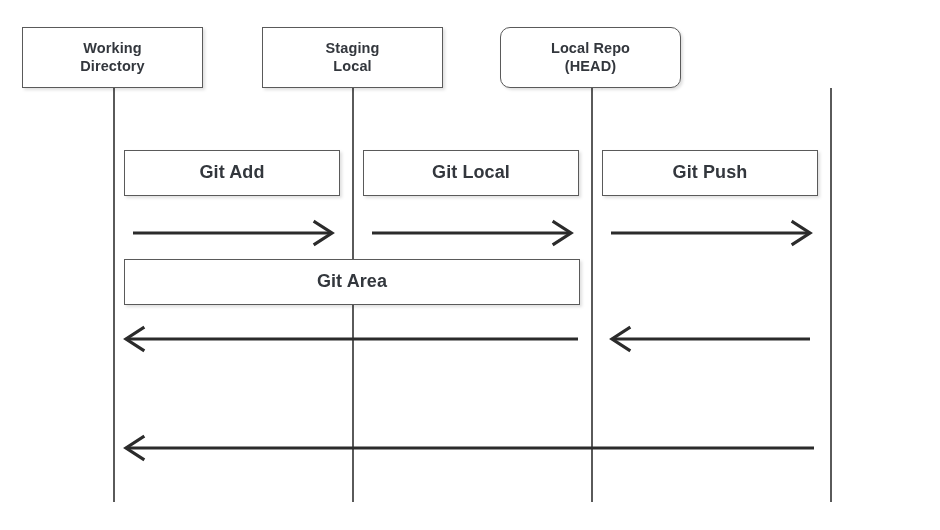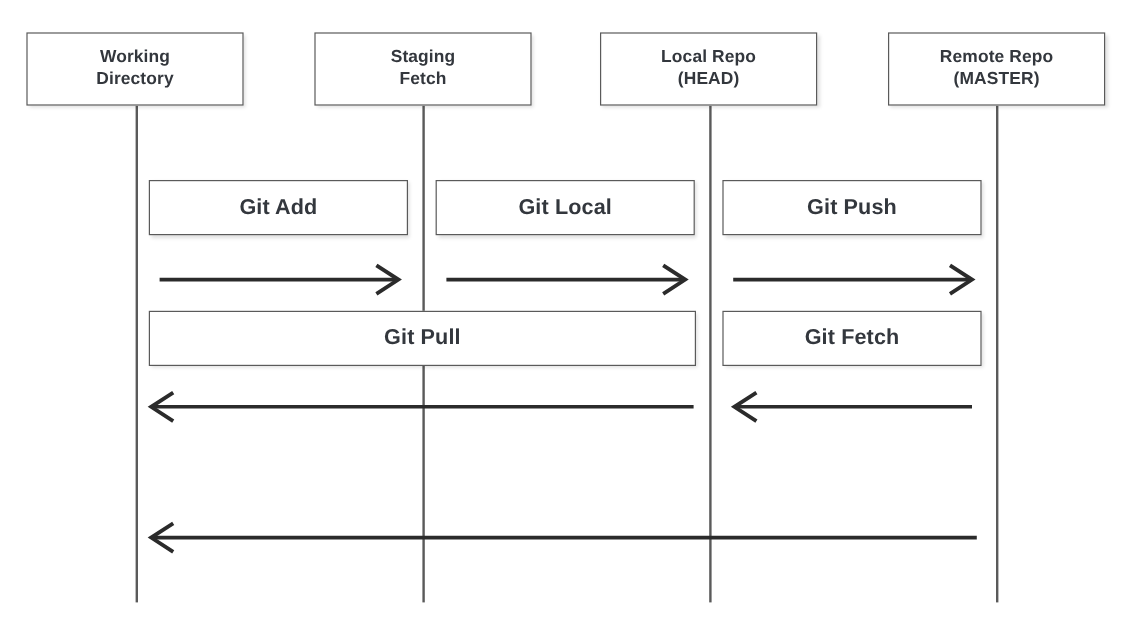--- a/index.html
+++ b/index.html
@@ -66,45 +66,38 @@
   <div class="lifeline" style="left:352px; top:88px; height:414px;"></div>
   <div class="lifeline" style="left:591px; top:88px; height:414px;"></div>
   <div class="lifeline" style="left:830px; top:88px; height:414px;"></div>
 
   <div class="node-box" style="left:22px; top:27px; width:181px; height:61px;">
     <span class="node-label">Working
 Directory</span>
   </div>
   <div class="node-box" style="left:262px; top:27px; width:181px; height:61px;">
     <span class="node-label">Staging
-Fetch</span>
+Local</span>
   </div>
-  <div class="node-box" style="left:500px; top:27px; width:181px; height:61px;">
+  <div class="node-box" style="left:500px; top:27px; width:181px; height:61px;border-radius:10px;">
     <span class="node-label">Local Repo
 (HEAD)</span>
-  </div>
-  <div class="node-box" style="left:740px; top:27px; width:181px; height:61px;">
-    <span class="node-label">Remote Repo
-(MASTER)</span>
   </div>
 
   <div class="action-box" style="left:124px; top:150px; width:216px; height:46px;">
     <span class="action-label">Git Add</span>
   </div>
   <div class="action-box" style="left:363px; top:150px; width:216px; height:46px;">
     <span class="action-label">Git Local</span>
   </div>
   <div class="action-box" style="left:602px; top:150px; width:216px; height:46px;">
     <span class="action-label">Git Push</span>
   </div>
   <div class="action-box" style="left:124px; top:259px; width:456px; height:46px;">
-    <span class="action-label">Git Pull</span>
-  </div>
-  <div class="action-box" style="left:602px; top:259px; width:216px; height:46px;">
-    <span class="action-label">Git Fetch</span>
+    <span class="action-label">Git Area</span>
   </div>
 
   <svg class="arrow-layer" viewBox="0 0 940 530" width="940" height="530">
     <g id="arrow-group" fill="none" stroke="#2b2b2b" stroke-width="3" stroke-linecap="butt" stroke-linejoin="miter">
         <line x1="133" y1="233" x2="330" y2="233" stroke="#2b2b2b" stroke-width="3"></line>
         <polyline points="315,222 332,233 315,244" fill="none" stroke="#2b2b2b" stroke-width="3.2" stroke-linecap="square" stroke-linejoin="miter"></polyline>
         <line x1="372" y1="233" x2="569" y2="233" stroke="#2b2b2b" stroke-width="3"></line>
         <polyline points="554,222 571,233 554,244" fill="none" stroke="#2b2b2b" stroke-width="3.2" stroke-linecap="square" stroke-linejoin="miter"></polyline>
         <line x1="611" y1="233" x2="808" y2="233" stroke="#2b2b2b" stroke-width="3"></line>
         <polyline points="793,222 810,233 793,244" fill="none" stroke="#2b2b2b" stroke-width="3.2" stroke-linecap="square" stroke-linejoin="miter"></polyline>

